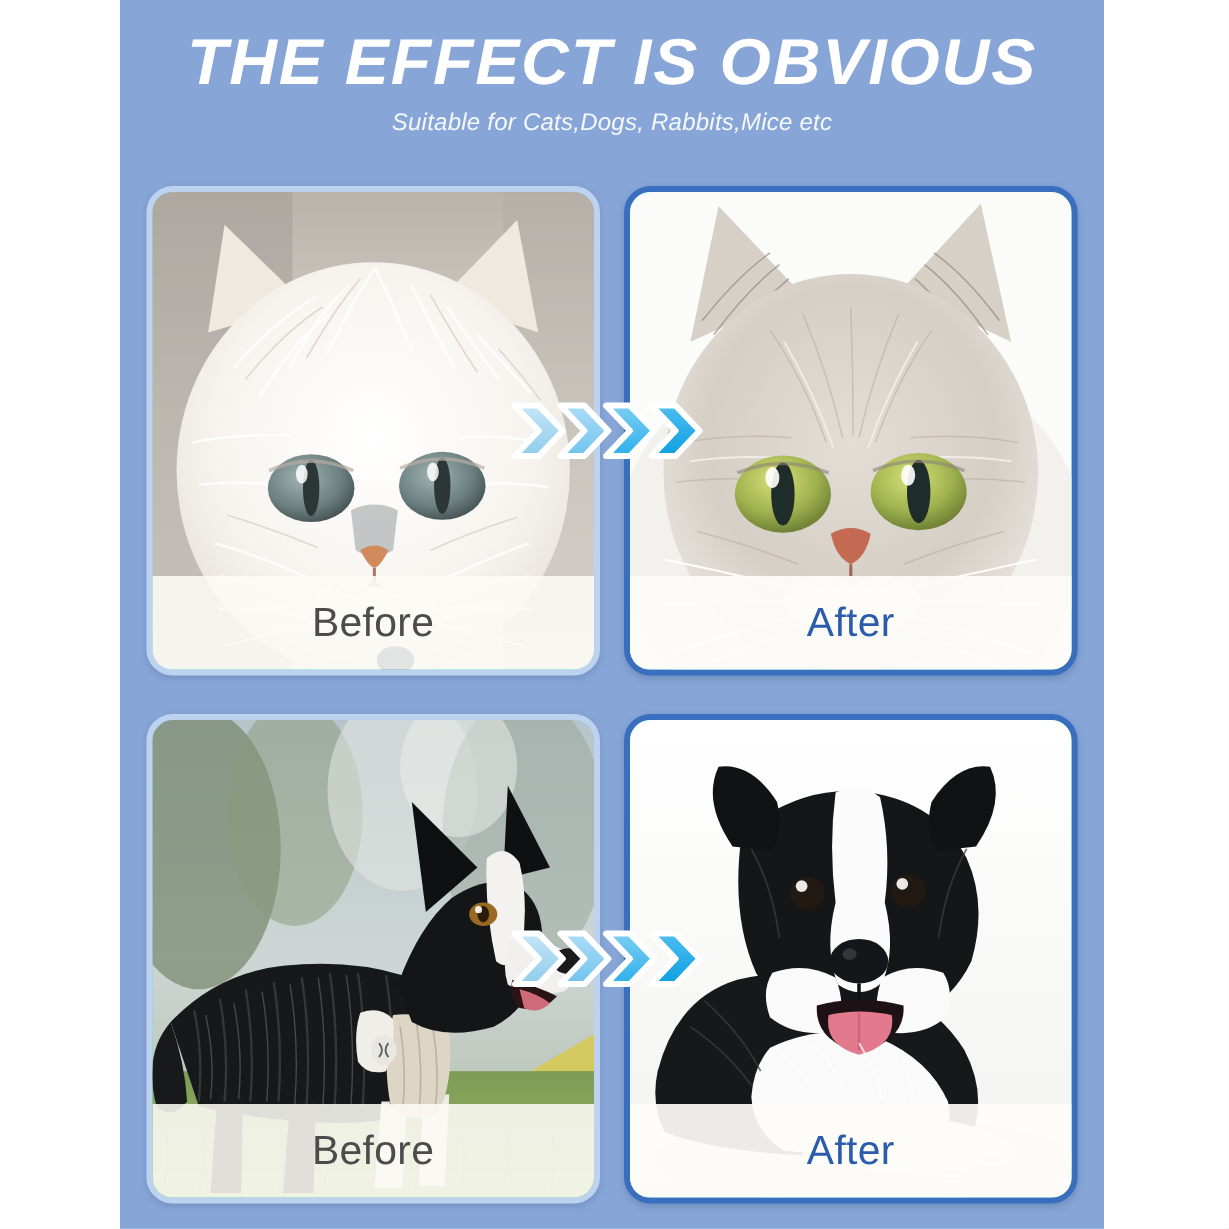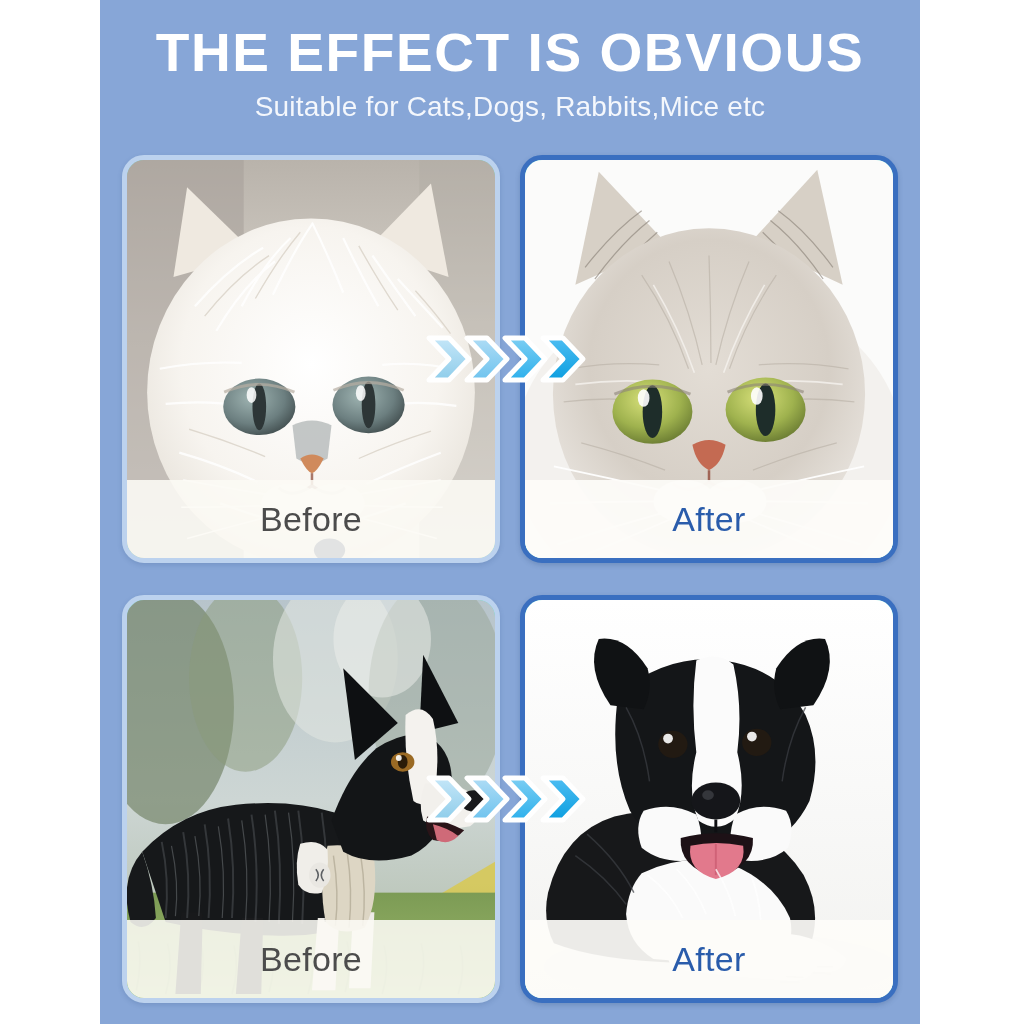--- a/index.html
+++ b/index.html
@@ -25,37 +25,38 @@
   }
 
   
   .header {
     position: absolute;
     left: 0;
     top: 0;
     width: 820px;
     height: 150px;
     text-align: center;
+    font-style: italic;
   }
   .title {
     margin: 0;
     padding-top: 24px;
     font-family: "Liberation Sans Narrow", "Liberation Sans", sans-serif;
     font-size: 54px;
     font-weight: 700;
     color: #ffffff;
     letter-spacing: 1.5px;
     line-height: 1.05;
     transform: scaleX(1.02);
     white-space: nowrap;
   }
   .subtitle {
     margin: 0;
     padding-top: 10px;
-    font-size: 28px;
+    font-size: 20px;
     font-weight: 400;
     color: #f4f7fc;
     letter-spacing: 0.2px;
     white-space: nowrap;
   }
 
   
   .grid {
     position: absolute;
     left: 22px;

